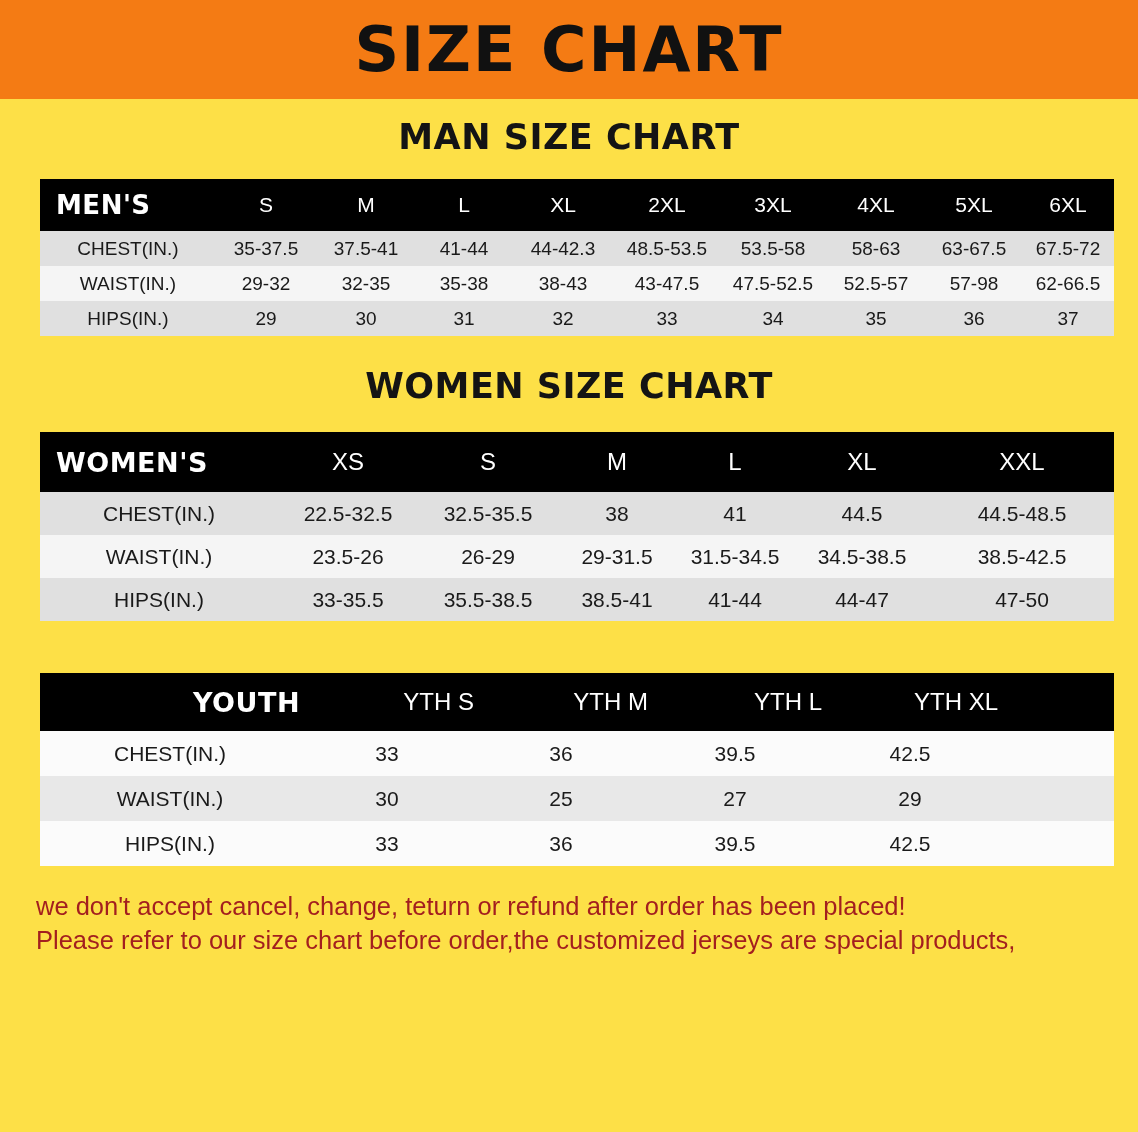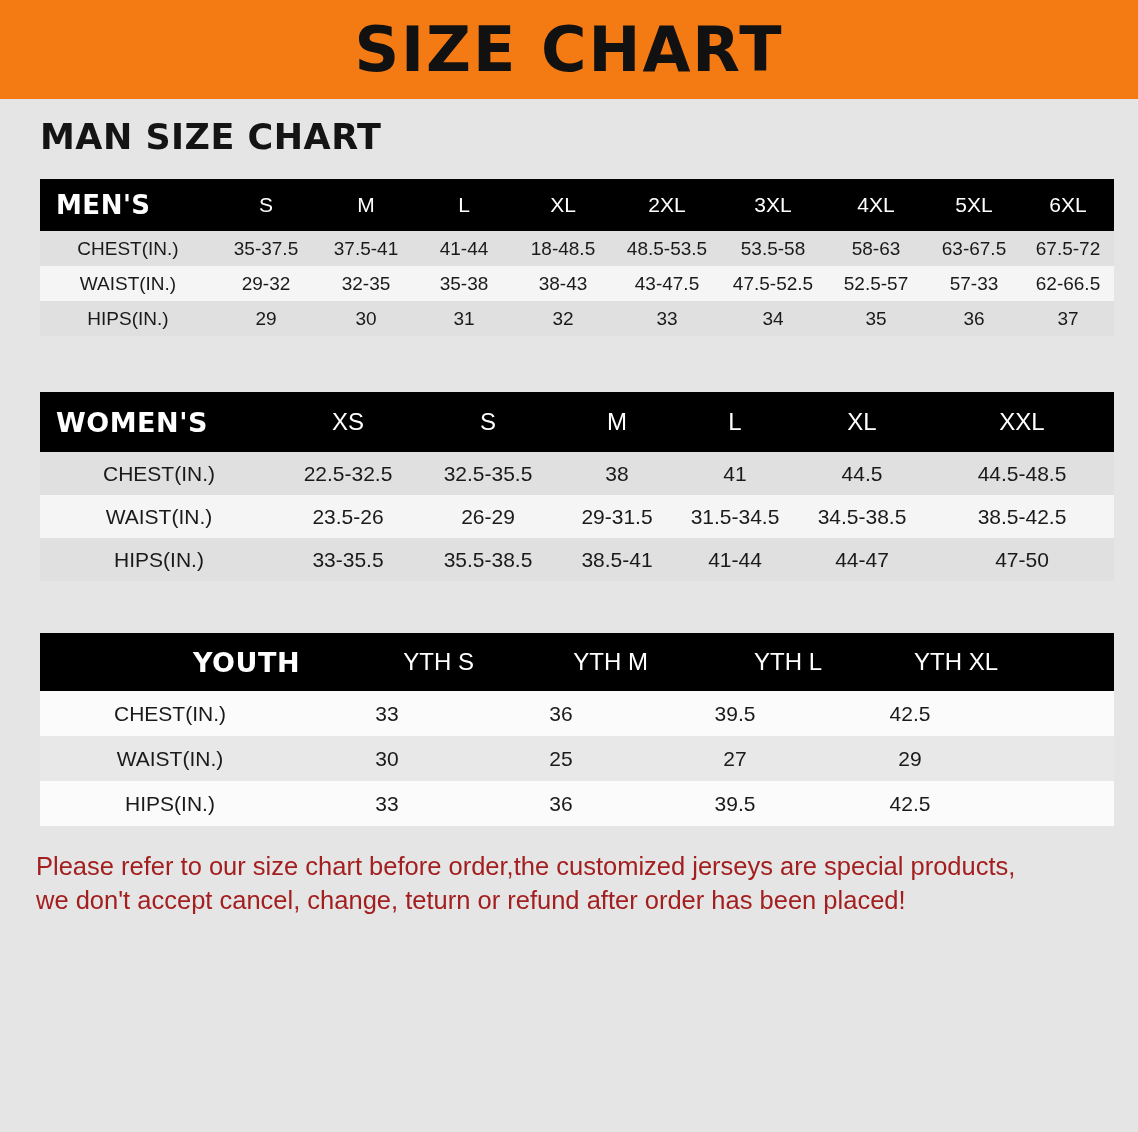--- a/index.html
+++ b/index.html
@@ -10,21 +10,21 @@
     width: 1138px;
     height: 1132px;
     background: #ffffff;
     font-family: "Liberation Sans", sans-serif;
     overflow: hidden;
   }
   .page {
     position: relative;
     width: 1138px;
     height: 1132px;
-    background: #e5e5e5;
+    background: #fde047;
     box-sizing: border-box;
   }
   
   .banner {
     background: #f47b14;
     height: 99px;
     display: flex;
     align-items: center;
     justify-content: center;
   }
@@ -35,21 +35,21 @@
     letter-spacing: 2px;
     color: #111111;
     line-height: 1;
     margin: 0;
     padding: 0;
   }
   .section {
     padding: 0 40px;
   }
   .section-title {
-    text-align: left;
+    text-align: center;
     font-family: "DejaVu Sans", sans-serif;
     font-weight: bold;
     font-size: 35px;
     color: #141414;
     letter-spacing: 0.5px;
     margin: 0;
   }
   .tbl {
     width: 1058px;
     border-collapse: collapse;
@@ -149,37 +149,37 @@
           <th style="width:96px">5XL</th>
           <th style="width:92px">6XL</th>
         </tr>
       </thead>
       <tbody>
         <tr class="row-a">
           <td class="rowlabel">CHEST(IN.)</td>
           <td>35-37.5</td>
           <td>37.5-41</td>
           <td>41-44</td>
-          <td>18-48.5</td>
+          <td>44-42.3</td>
           <td>48.5-53.5</td>
           <td>53.5-58</td>
           <td>58-63</td>
           <td>63-67.5</td>
           <td>67.5-72</td>
         </tr>
         <tr class="row-b">
           <td class="rowlabel">WAIST(IN.)</td>
           <td>29-32</td>
           <td>32-35</td>
           <td>35-38</td>
           <td>38-43</td>
           <td>43-47.5</td>
           <td>47.5-52.5</td>
           <td>52.5-57</td>
-          <td>57-33</td>
+          <td>57-98</td>
           <td>62-66.5</td>
         </tr>
         <tr class="row-a">
           <td class="rowlabel">HIPS(IN.)</td>
           <td>29</td>
           <td>30</td>
           <td>31</td>
           <td>32</td>
           <td>33</td>
           <td>34</td>
@@ -187,20 +187,21 @@
           <td>36</td>
           <td>37</td>
         </tr>
       </tbody>
     </table>
   </div>
 
   <div class="spacer-30"></div>
 
   <div class="section">
+    <h2 class="section-title">WOMEN SIZE CHART</h2>
     <div class="spacer-26"></div>
     <table class="tbl" id="women-table">
       <thead>
         <tr>
           <th class="lead" style="width:222px">WOMEN'S</th>
           <th style="width:140px">XS</th>
           <th style="width:140px">S</th>
           <th style="width:118px">M</th>
           <th style="width:118px">L</th>
           <th style="width:136px">XL</th>
@@ -279,17 +280,17 @@
           <td>42.5</td>
           <td></td>
         </tr>
       </tbody>
     </table>
   </div>
 
   <div class="spacer-14"></div>
 
   <div class="note">
+    <div>we don't accept cancel, change, teturn or refund after order has been placed!</div>
     <div>Please refer to our size chart before order,the customized jerseys are special products,</div>
-    <div>we don't accept cancel, change, teturn or refund after order has been placed!</div>
   </div>
 
 </div>
 
 </body></html>

